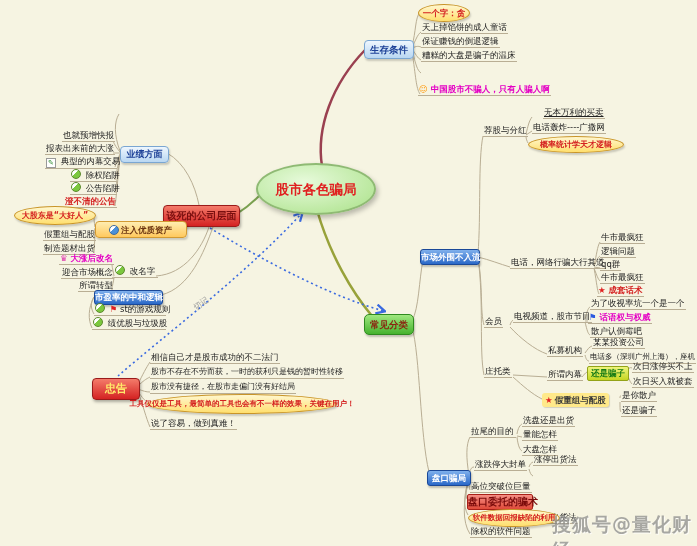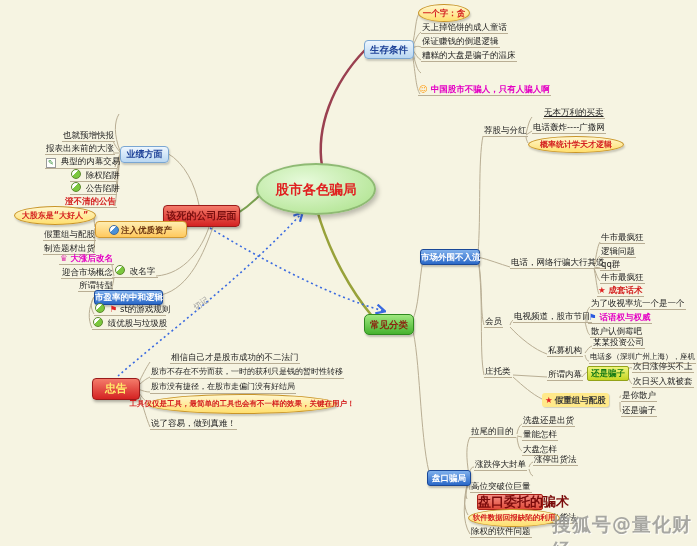--- a/index.html
+++ b/index.html
@@ -213,21 +213,21 @@
     <span class="ic pie-g"></span>
     <i class="glyph-red">⚑</i>
     <span>st的游戏规则</span>
   </div>
   <div class="node item" style="left:92px;top:317px;width:72px;">
     <span class="ic pie-g"></span>
     <span>绩优股与垃圾股</span>
   </div>
 
   <div class="node redbox advicebox" style="left:92px;top:378px;width:46px;height:20px;line-height:20px;font-size:11px;">忠告</div>
-  <div class="node item" style="left:150px;top:351px;margin-left:20px;">相信自己才是股市成功的不二法门</div>
+  <div class="node item" style="left:150px;top:351px;">相信自己才是股市成功的不二法门</div>
   <div class="node item sm" style="left:150px;top:366px;">股市不存在不劳而获，一时的获利只是钱的暂时性转移</div>
   <div class="node item sm" style="left:150px;top:381px;">股市没有捷径，在股市走偏门没有好结局</div>
   <div class="node callout xs" style="left:147px;top:394px;width:188px;height:18px;">工具仅仅是工具，最简单的工具也会有不一样的效果，关键在用户！</div>
   <div class="node item" style="left:150px;top:417px;">说了容易，做到真难！</div>
   <div class="rel-label" style="left:193px;top:298px;">切记</div>
 
   <div class="node greenbox" style="left:364px;top:314px;width:48px;height:19px;line-height:19px;font-size:9.5px;">常见分类</div>
 
   <div class="node deepblue" style="left:420px;top:249px;width:58px;height:14px;line-height:14px;">市场外围不入流</div>
 
@@ -272,18 +272,18 @@
 
   <div class="node deepblue" style="left:427px;top:470px;width:42px;height:14px;line-height:14px;">盘口骗局</div>
   <div class="node item" style="left:470px;top:425px;width:44px;">拉尾的目的</div>
   <div class="node item" style="left:522px;top:414px;">洗盘还是出货</div>
   <div class="node item" style="left:522px;top:428px;">量能怎样</div>
   <div class="node item" style="left:522px;top:443px;">大盘怎样</div>
   <div class="node item" style="left:474px;top:458px;">涨跌停大封单</div>
   <div class="node item" style="left:533px;top:453px;">涨停出货法</div>
   <div class="node item" style="left:533px;top:467px;margin-top:44px;">跌停出货法</div>
   <div class="node item" style="left:470px;top:480px;">高位突破位巨量</div>
-  <div class="node hl-red" style="left:477px;top:494px;width:64px;height:14px;line-height:14px;font-size:13px;">盘口委托的骗术</div>
+  <div class="node hl-red" style="left:467px;top:494px;width:64px;height:14px;line-height:14px;font-size:10px;">盘口委托的骗术</div>
   <div class="node callout xs" style="left:468px;top:509px;width:90px;height:16px;">软件数据回报缺陷的利用</div>
   <div class="node item" style="left:470px;top:525px;">除权的软件问题</div>
 
   <div class="watermark" style="left:552px;top:512px;">搜狐号@量化财经</div>
 </div>
 
 </body></html>

